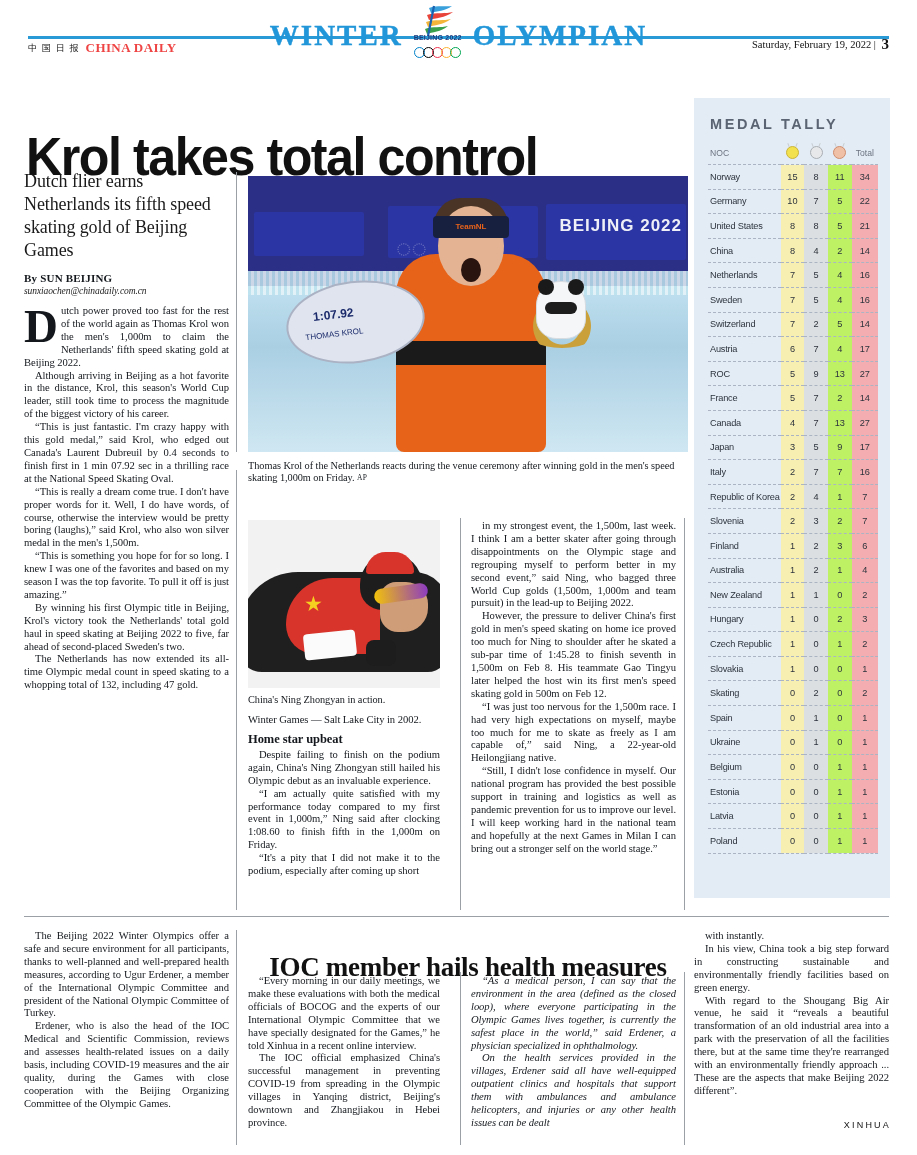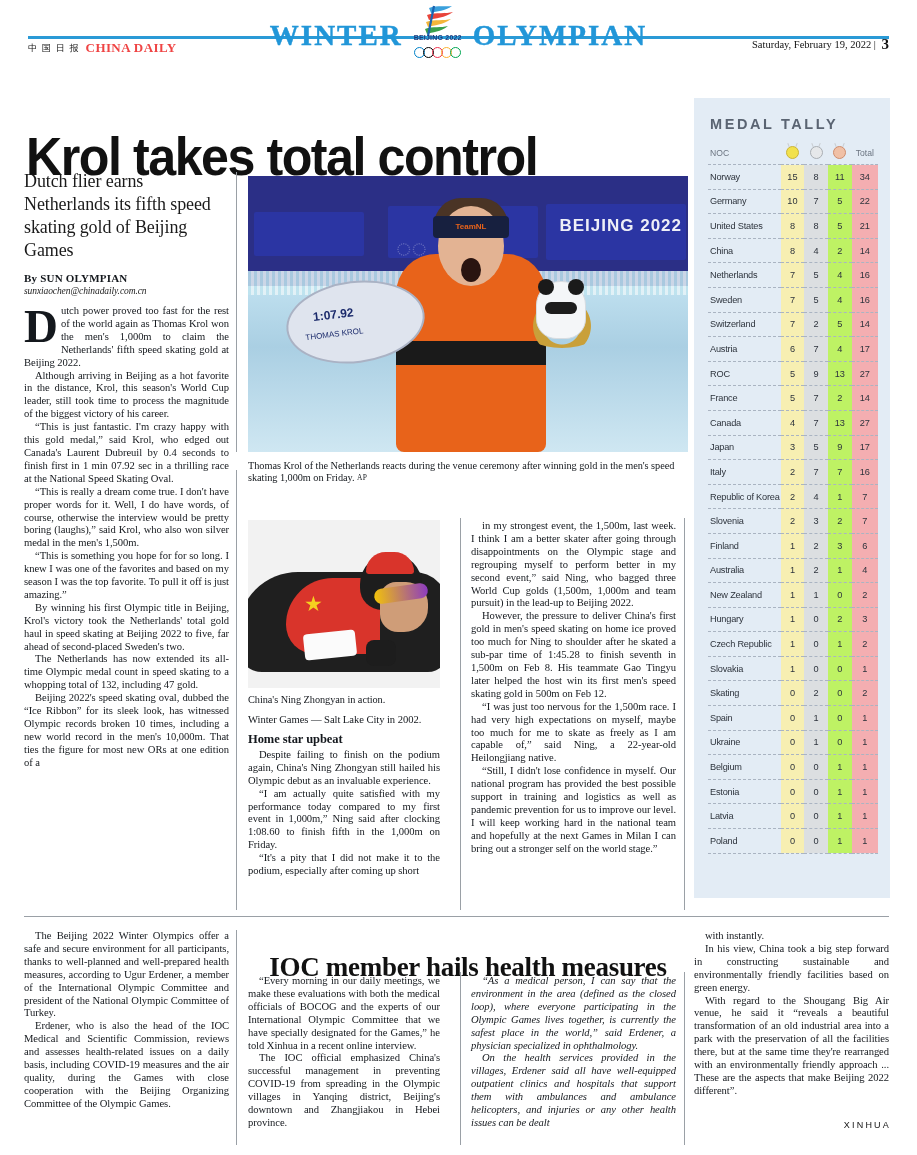--- a/index.html
+++ b/index.html
@@ -171,21 +171,21 @@
     <div class="mast-right">
       <span>Saturday, February 19, 2022</span>
       <span>|</span>
       <span class="pg">3</span>
     </div>
   </div>
 
   <h1 class="headline">Krol takes total control</h1>
 
   <div class="deck">Dutch flier earns Netherlands its fifth speed skating gold of Beijing Games</div>
-  <div class="byline">By SUN OLYMPIAN</div>
+  <div class="byline">By SUN BEIJING</div>
   <div class="bymail">
     <span>sunxiaochen@chinadaily.com.cn</span>
   </div>
 
   <div class="vrule" style="left:236px;top:172px;height:280px;"></div>
 
   <div class="photo p1">
     <div class="rink"></div>
     <div class="banner" style="left:6px;top:36px;width:110px;height:44px;"></div>
     <div class="banner" style="left:140px;top:30px;width:150px;height:52px;"></div>
@@ -237,21 +237,20 @@
     <p class="noind dropcapwrap">
       <span class="dropcap">D</span><span>utch power proved too fast for the rest of the world again as Thomas Krol won the men's 1,000m to claim the Netherlands' fifth speed skating gold at Beijing 2022.</span>
     </p>
     <div id="col1-body">
         <p>Although arriving in Beijing as a hot favorite in the distance, Krol, this season's World Cup leader, still took time to process the magnitude of the biggest victory of his career.</p>
         <p>“This is just fantastic. I'm crazy happy with this gold medal,” said Krol, who edged out Canada's Laurent Dubreuil by 0.4 seconds to finish first in 1 min 07.92 sec in a thrilling race at the National Speed Skating Oval.</p>
         <p>“This is really a dream come true. I don't have proper words for it. Well, I do have words, of course, otherwise the interview would be pretty boring (laughs),” said Krol, who also won silver medal in the men's 1,500m.</p>
         <p>“This is something you hope for for so long. I knew I was one of the favorites and based on my season I was the top favorite. To pull it off is just amazing.”</p>
         <p>By winning his first Olympic title in Beijing, Krol's victory took the Netherlands' total gold haul in speed skating at Beijing 2022 to five, far ahead of second-placed Sweden's two.</p>
         <p>The Netherlands has now extended its all-time Olympic medal count in speed skating to a whopping total of 132, including 47 gold.</p>
-        <p>Beijing 2022's speed skating oval, dubbed the “Ice Ribbon” for its sleek look, has witnessed Olympic records broken 10 times, including a new world record in the men's 10,000m. That ties the figure for most new ORs at one edition of a</p>
       </div>
   </div>
 
   <div class="vrule" style="left:236px;top:470px;height:440px;"></div>
   <div class="col" style="left:248px;top:714px;width:192px;">
     <p class="noind">Winter Games — Salt Lake City in 2002.</p>
     <div class="subhead">Home star upbeat</div>
     <div id="col2-body">
         <p>Despite failing to finish on the podium again, China's Ning Zhongyan still hailed his Olympic debut as an invaluable experience.</p>
         <p>“I am actually quite satisfied with my performance today compared to my first event in 1,000m,” Ning said after clocking 1:08.60 to finish fifth in the 1,000m on Friday.</p>

